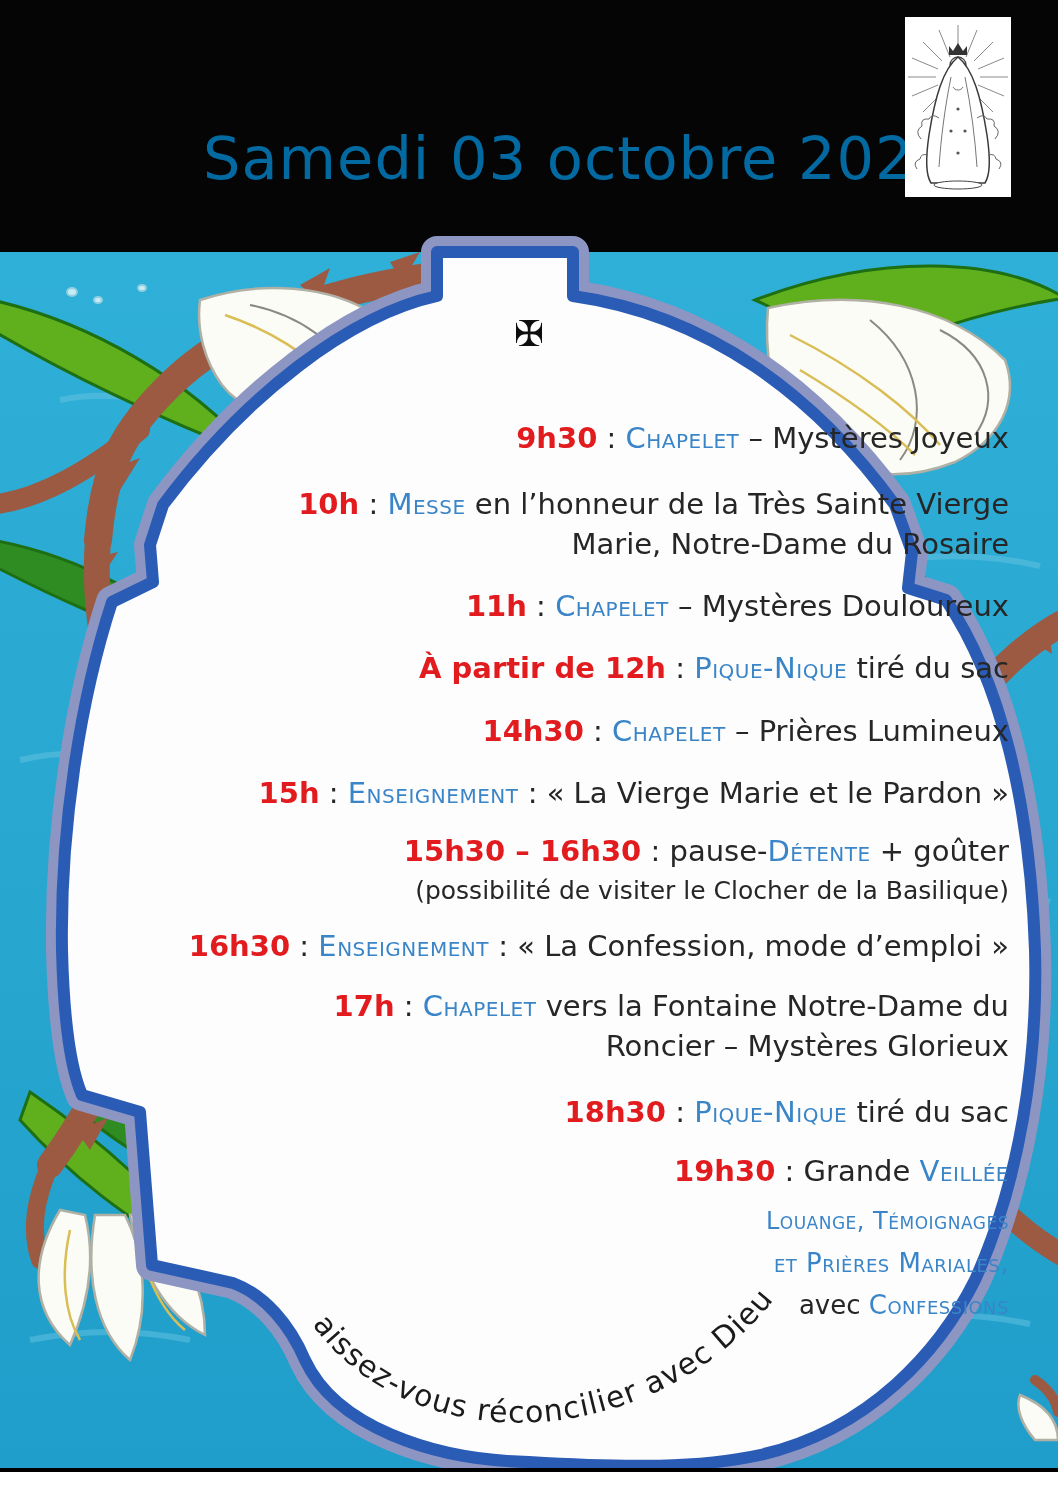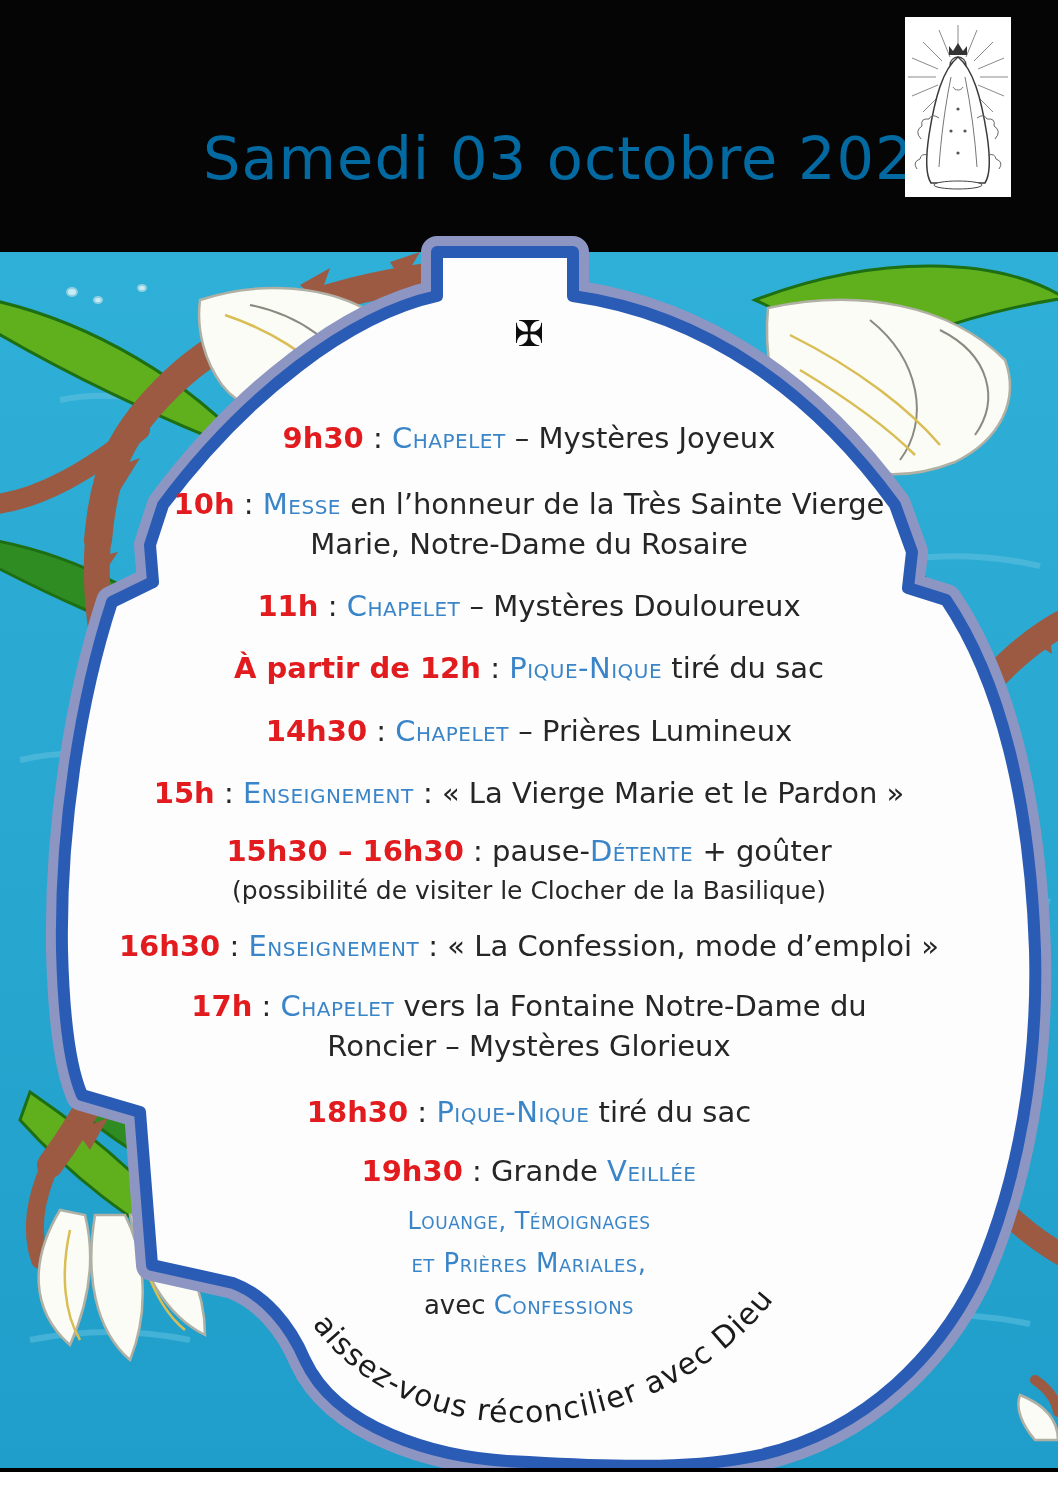--- a/index.html
+++ b/index.html
@@ -11,21 +11,21 @@
     font-size:59px;color:#0369a1;letter-spacing:1px;white-space:nowrap;}
   .header-subtitle{position:absolute;left:398px;top:205px;z-index:3;
     font-size:29px;font-weight:bold;color:#ee1111;letter-spacing:.5px;white-space:nowrap;}
   .madonna{position:absolute;left:905px;top:17px;width:106px;height:180px;
     background:#ffffff;z-index:3;}
   
   .cross{position:absolute;left:0;top:313px;width:1058px;text-align:center;z-index:2;
     font-size:36px;font-weight:bold;color:#0d0d0d;}
   
   .schedule{position:absolute;left:0;top:0;width:1058px;height:1497px;z-index:2;}
-  .sched-line{position:absolute;left:49px;width:960px;text-align:center;
+  .sched-line{position:absolute;left:49px;width:960px;text-align:right;
     font-size:29px;line-height:40px;color:#262626;}
   .seg-red{color:#e21b1f;font-weight:bold;}
   .seg-dark{color:#262626;}
   .seg-blue{color:#3a85c8;font-variant:small-caps;letter-spacing:.5px;}
   .line-0{top:418px}
   .line-1{top:484px}
   .line-2{top:586px}
   .line-3{top:648px}
   .line-4{top:711px}
   .line-5{top:773px}

